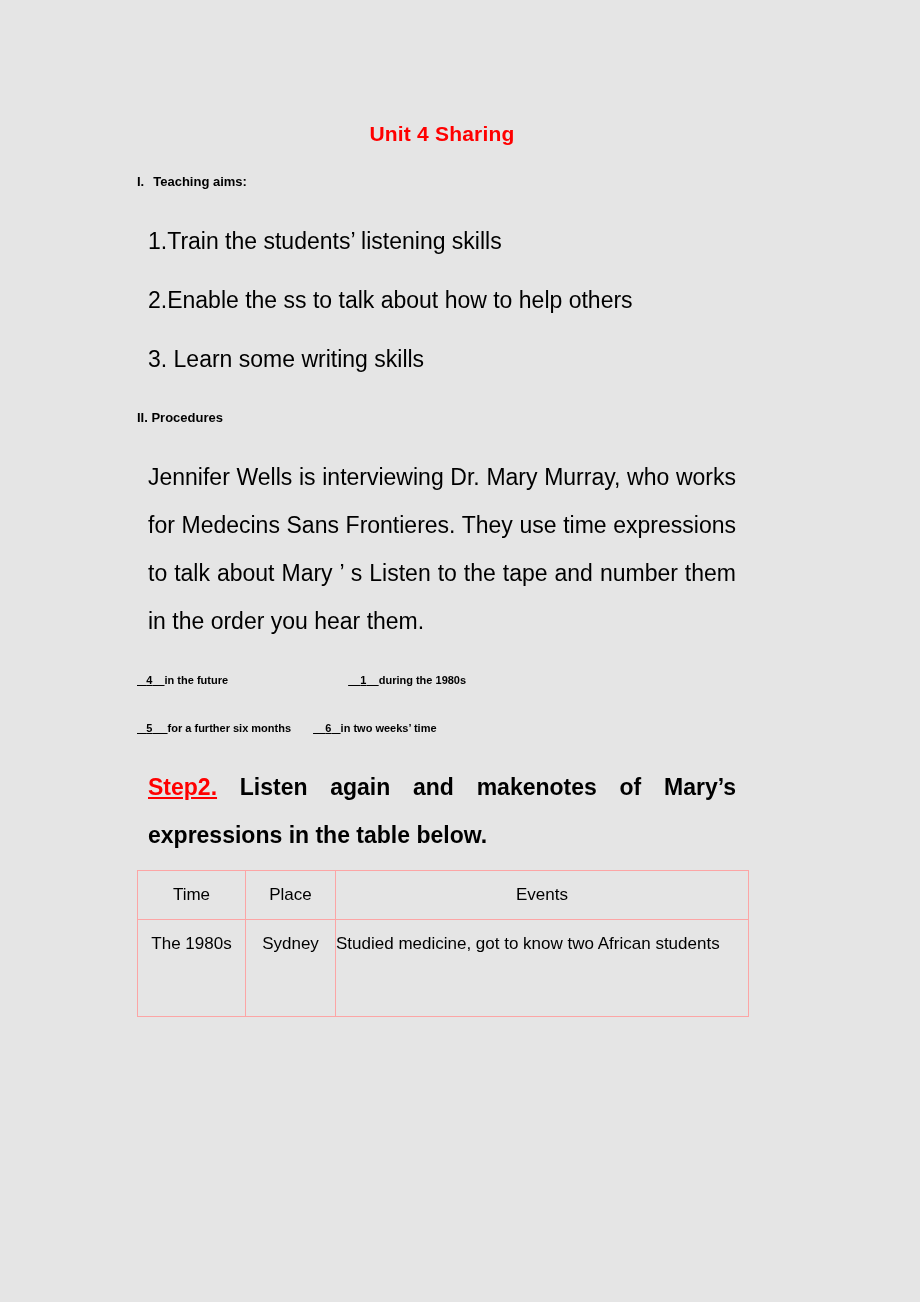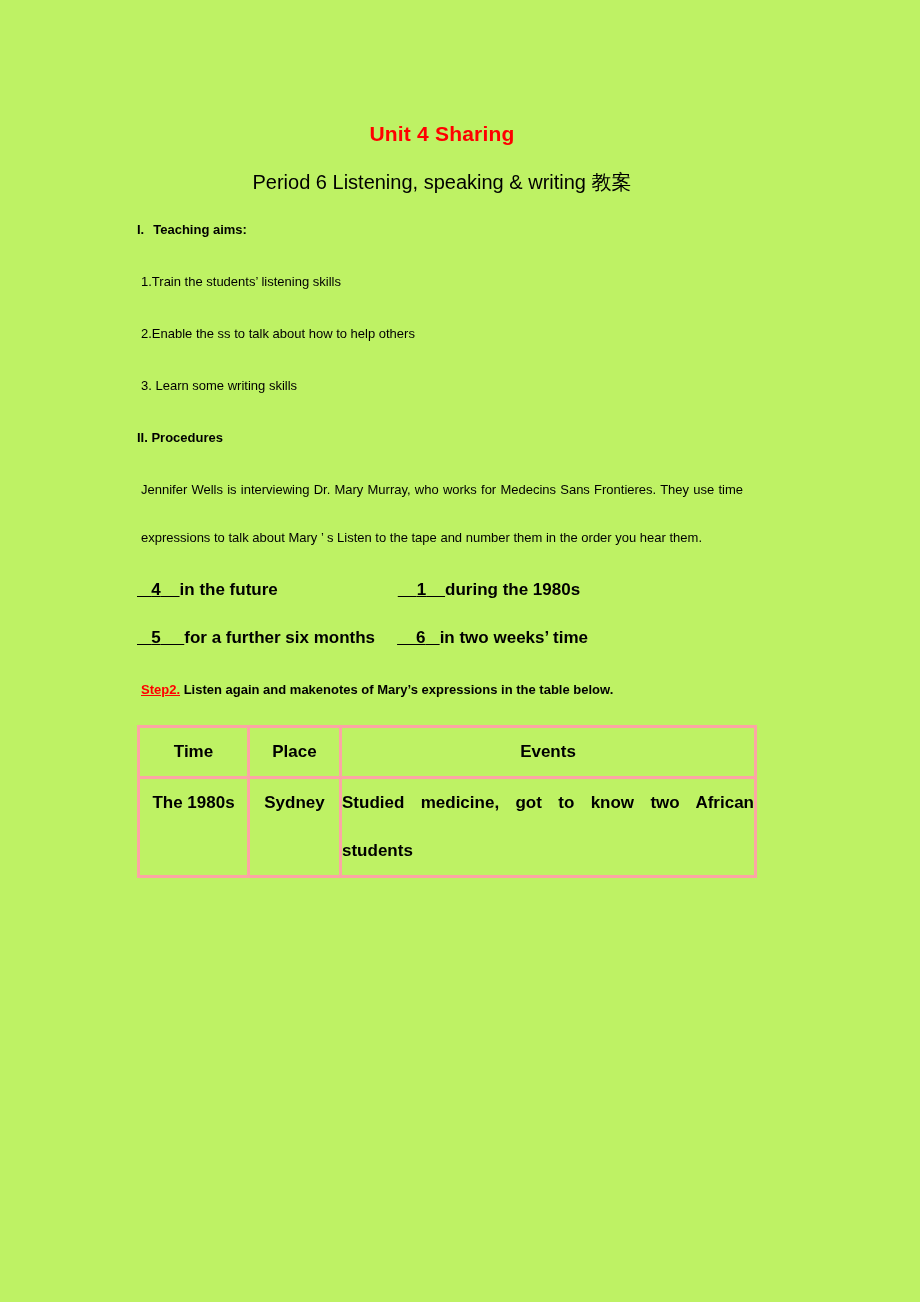--- a/index.html
+++ b/index.html
@@ -9,21 +9,21 @@
     background: #ffffff;
   }
   body {
     font-family: "Liberation Sans", sans-serif;
     color: #000000;
   }
   .page {
     position: relative;
     width: 920px;
     height: 1302px;
-    background: #bef264;
+    background: #e5e5e5;
     overflow: hidden;
     box-sizing: border-box;
   }
   .content {
     position: absolute;
     left: 137px;
     top: 0;
     width: 610px;
   }
 
@@ -44,22 +44,22 @@
     padding: 0;
     text-align: center;
     font-size: 20px;
     font-weight: normal;
     line-height: 48px;
     color: #000000;
   }
 
   
   .para {
-    margin: 4px;
-    font-size: 13px;
+    margin: 11px;
+    font-size: 23px;
     line-height: 48px;
     color: #000000;
     text-align: left;
   }
   .para.bold { font-weight: bold; }
   .para.justify-all {
     text-align: justify;
     text-align-last: left;
   }
   .heading {
@@ -73,44 +73,44 @@
   
   .step-tag {
     color: #FF0000;
     font-weight: bold;
     text-decoration: underline;
   }
 
   
   .blankline {
     margin: 0;
-    font-size: 17px;
+    font-size: 11px;
     font-weight: bold;
     line-height: 48px;
   }
   .blank {
     text-decoration: underline;
     white-space: pre;
   }
   .gap-wide { display: inline-block; width: 120px; }
   .gap-mid  { display: inline-block; width: 58px; }
   .gap-sm   { display: inline-block; width: 22px; }
 
   
   .notes-table {
     border-collapse: collapse;
     width: 610px;
     margin-top: 11px;
     table-layout: fixed;
     border: 1.6px solid #000000;
   }
   .notes-table td {
-    border: 3px solid #fca5a5;
+    border: 1px solid #fca5a5;
     font-size: 17px;
-    font-weight: bold;
+    font-weight: normal;
     line-height: 48px;
     padding: 0;
     vertical-align: top;
     overflow: visible;
   }
   .col-time  { width: 107px; }
   .col-place { width: 89px; }
   .col-events{ width: 412px; }
 
   .cell-center {
@@ -129,21 +129,20 @@
   .cell-h { height: 48px; }
   .cell-2l { height: 96px; }
 </style>
 </head>
 <body>
 
 <div class="page">
   <div class="content">
 
     <h1 class="doc-title">Unit 4 Sharing</h1>
-    <div class="doc-subtitle">Period 6 Listening, speaking &amp; writing  教案</div>
 
     <div class="heading">
       <span class="numeral">I.</span><span>Teaching aims:</span>
     </div>
 
     <p class="para">1.Train the students’ listening skills</p>
     <p class="para">2.Enable the ss to talk about how to help others</p>
     <p class="para">3. Learn some writing skills</p>
 
     <p class="heading">II. Procedures</p>

